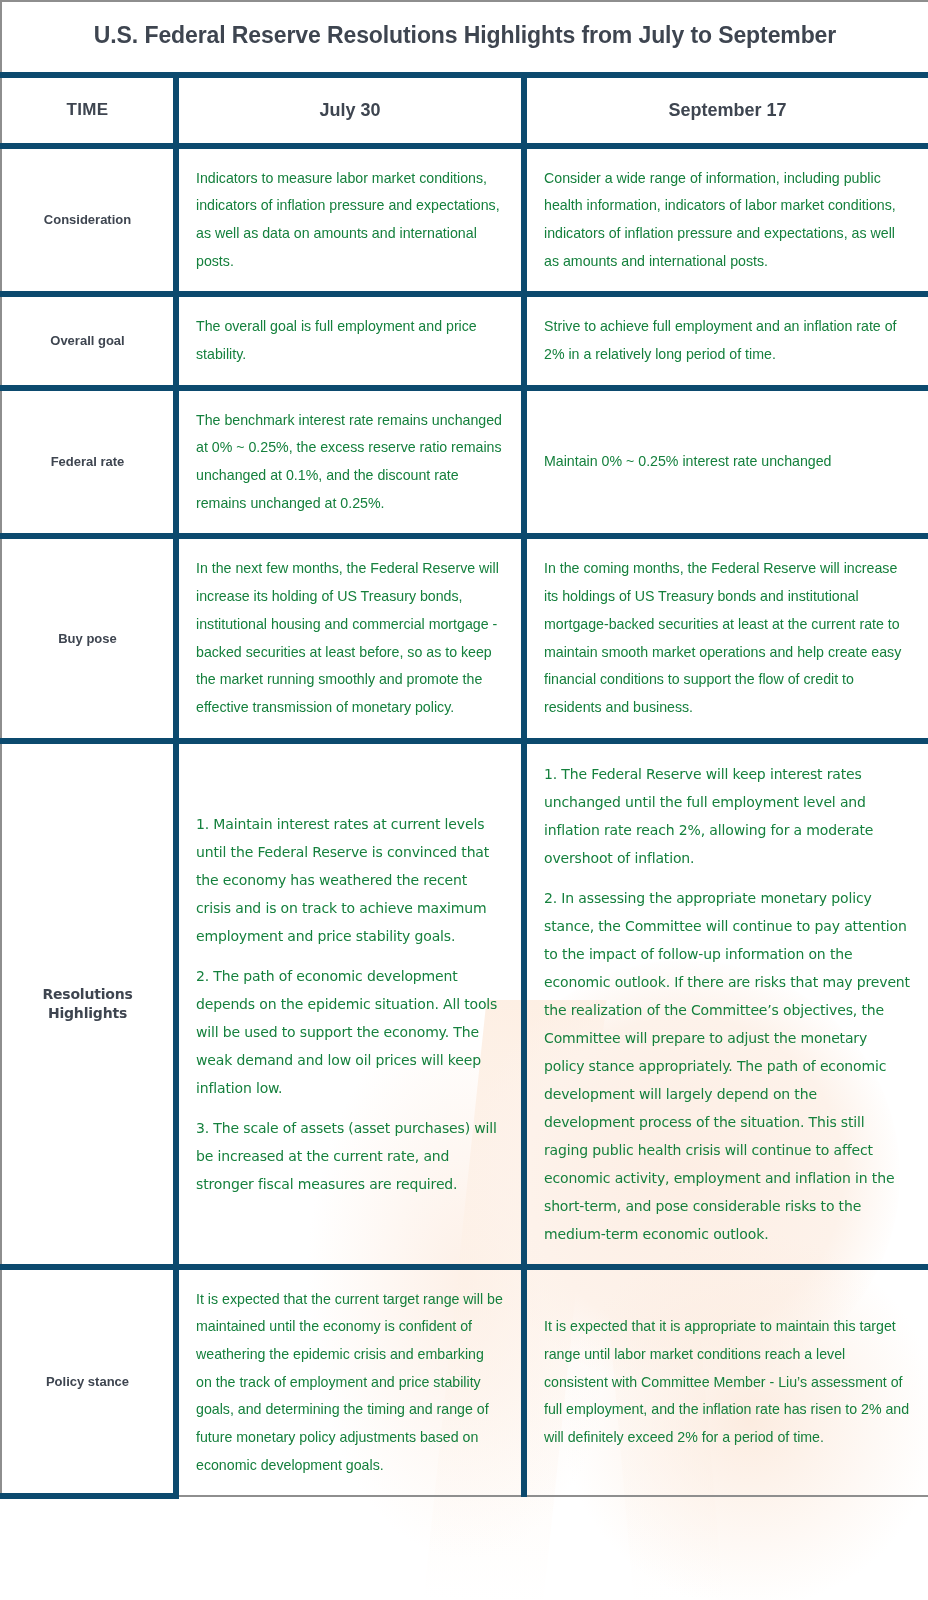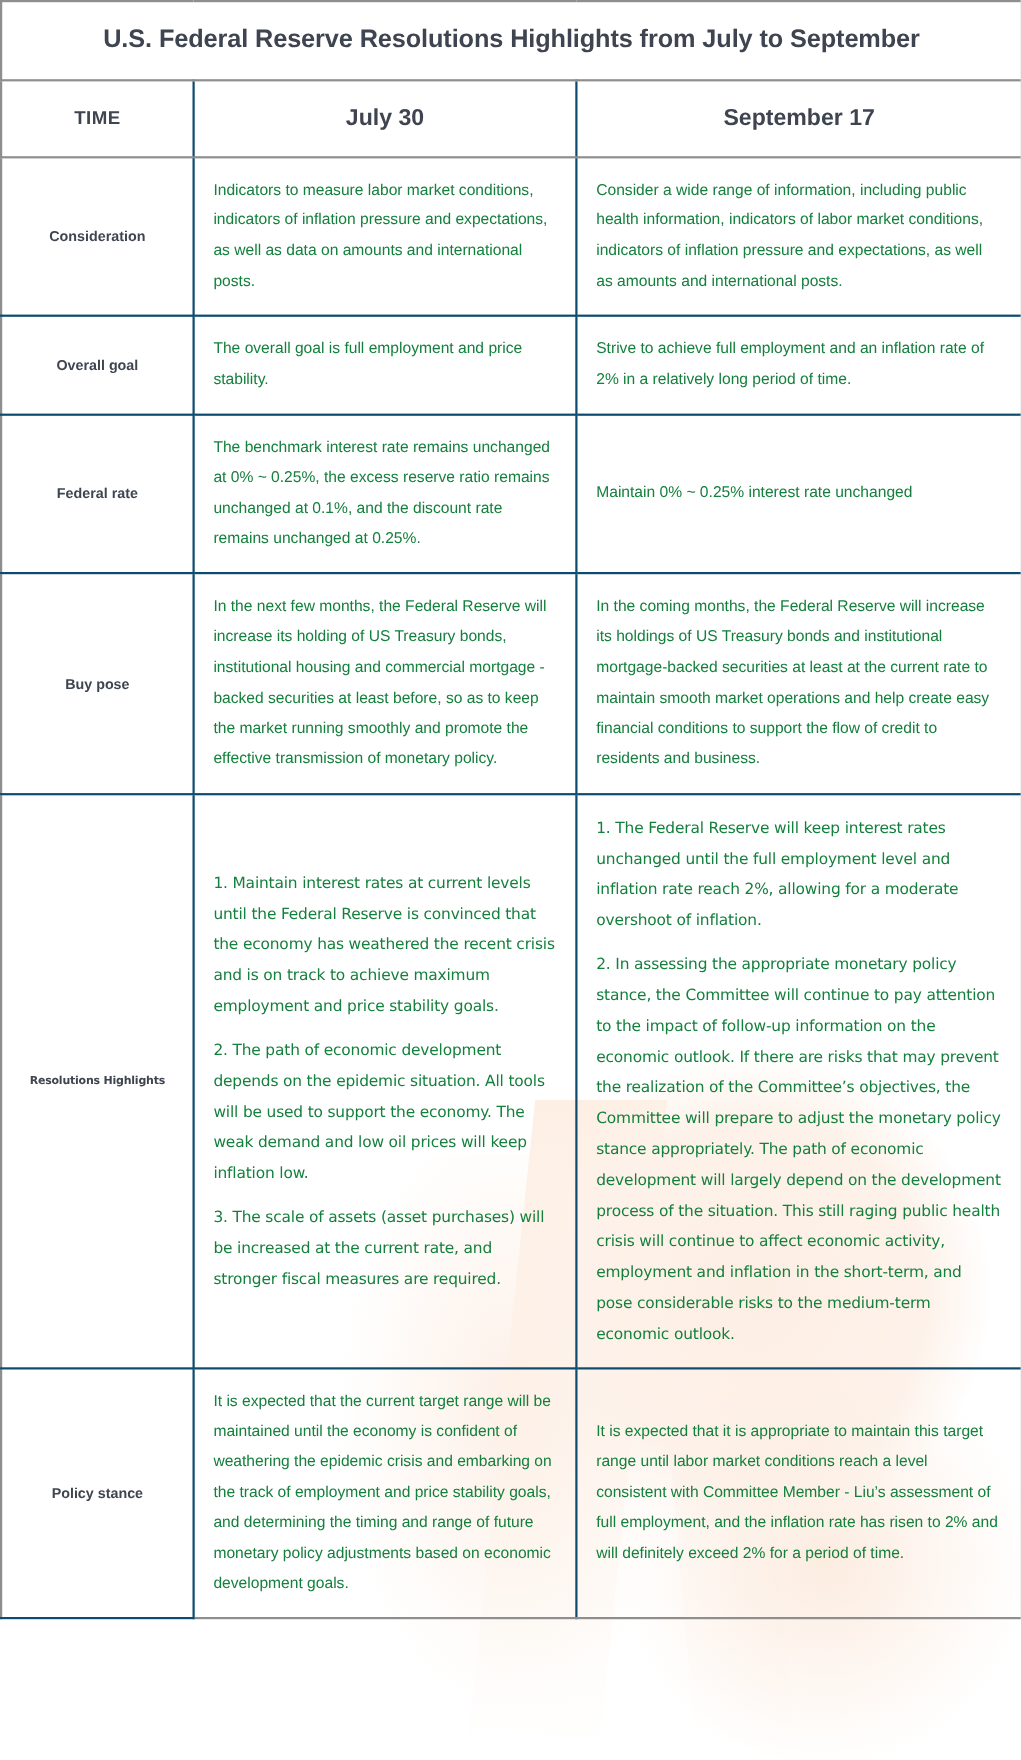--- a/index.html
+++ b/index.html
@@ -76,21 +76,21 @@
     border-collapse: collapse;
     table-layout: fixed;
     background: transparent;
   }
   #fed-table col.c-time { width: 175px; }
   #fed-table col.c-jul  { width: 348px; }
   #fed-table col.c-sep  { width: 405px; }
 
   #fed-table th,
   #fed-table td {
-    border: 2px solid #0c4a6e;
+    border: 6px solid #0c4a6e;
     vertical-align: middle;
     background: transparent;
   }
 
   
   .title-cell {
     padding: 20px 14px 22px;
     text-align: center;
     border-top: 2px solid #8e8e8e !important;
     border-left: 2px solid #8e8e8e !important;
@@ -114,21 +114,21 @@
   }
   .head-cell.first { border-left: 2px solid #8e8e8e !important; }
   .head-cell.last  { border-right: 2px solid #8e8e8e !important; }
   .head-time {
     font-size: 17px;
     font-weight: bold;
     color: #3e4550;
     letter-spacing: 0.4px;
   }
   .head-date {
-    font-size: 21px;
+    font-size: 18px;
     font-weight: bold;
     color: #3e4550;
   }
 
   
   .row-label {
     padding: 12px 8px;
     text-align: center;
     font-size: 13px;
     font-weight: bold;
@@ -150,21 +150,21 @@
 
   
   .cell-body.highlights {
     font-family: "DejaVu Sans", "Liberation Sans", sans-serif;
     font-size: 14px;
     line-height: 2.0;
     letter-spacing: -0.15px;
   }
   .row-label.highlights {
     font-family: "DejaVu Sans", "Liberation Sans", sans-serif;
-    font-size: 10px;
+    font-size: 14px;
     letter-spacing: -0.2px;
   }
   tr.last-row td { border-bottom: 2px solid #8e8e8e !important; }
 </style>
 </head>
 <body>
 
 <div id="page">
 
   <div id="watermark-layer">

